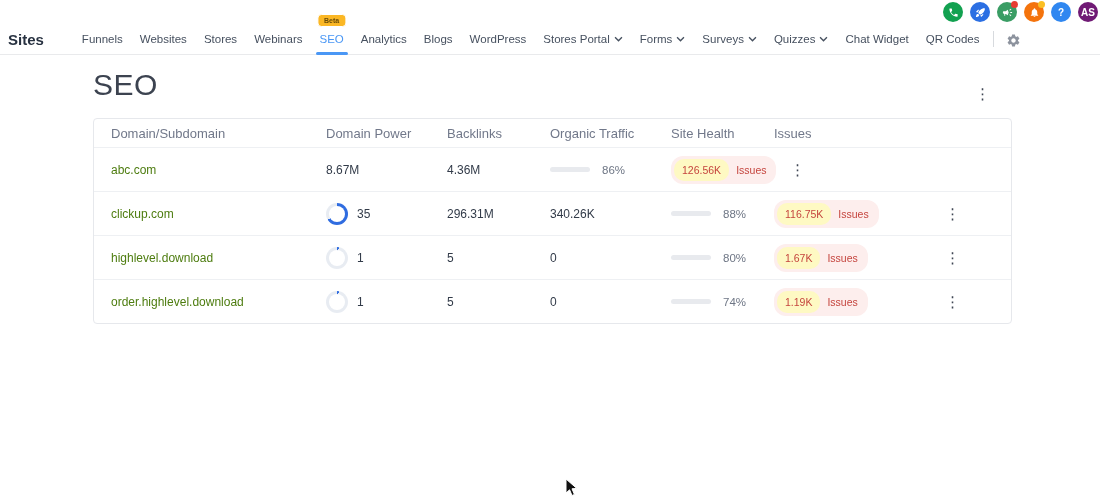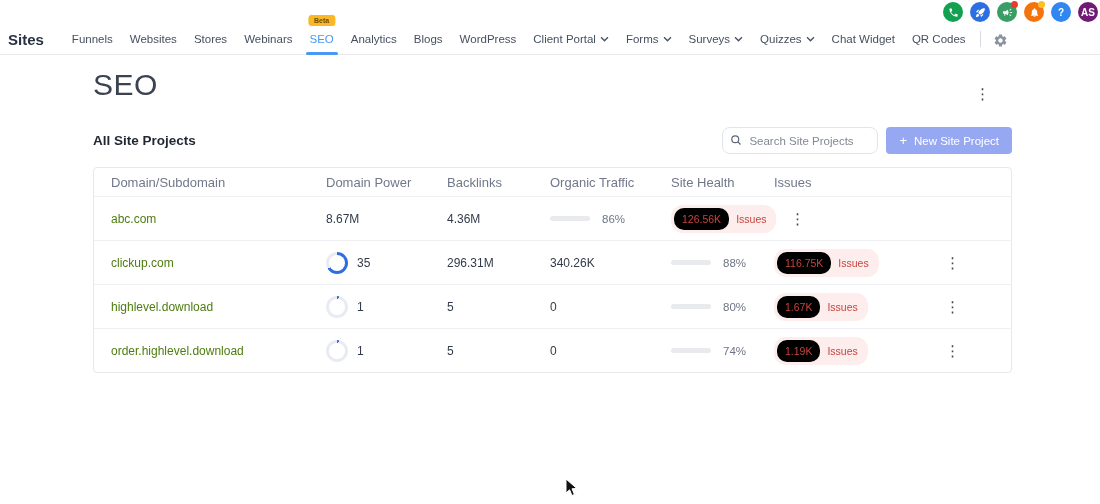--- a/index.html
+++ b/index.html
@@ -9,21 +9,21 @@
   
   .topstrip { position:absolute; top:2px; right:2px; display:flex; gap:7px; align-items:center; z-index:5; }
   .circle-icon { width:20px; height:20px; border-radius:50%; display:flex; align-items:center; justify-content:center;
     color:#fff; font-size:10px; font-weight:bold; position:relative; cursor:pointer; }
   .circle-icon svg { width:11px; height:11px; fill:#fff; }
   .dot-badge { position:absolute; top:-1px; right:-1px; width:7px; height:7px; border-radius:50%; }
 
   
   .navbar { position:absolute; top:24px; left:0; right:0; height:31px; display:flex; align-items:center;
     border-bottom:1px solid #e9eaec; background:#fff; padding-left:8px; }
-  .brand { font-size:15px; font-weight:700; color:#273140; margin-right:28px; }
+  .brand { font-size:15px; font-weight:700; color:#273140; margin-right:38px; }
   .nav-items { display:flex; align-items:center; gap:17px; }
   .nav-item { font-size:11.5px; color:#46505f; cursor:pointer; display:flex; align-items:center; gap:4px;
     position:relative; height:30px; line-height:30px; white-space:nowrap; }
   .nav-item .chev { display:inline-flex; }
   .nav-item .chev svg { width:9px; height:6px; stroke:#46505f; stroke-width:1.6; fill:none; }
   .nav-item.active { color:#4a97f5; }
   .nav-item.active .underline { position:absolute; left:-4px; right:-4px; bottom:-1px; height:3px;
     background:#4a97f5; border-radius:2px; }
   .beta-badge { position:absolute; top:-10px; left:50%; transform:translateX(-50%); background:#fbb724;
     color:#6b4c07; font-size:7px; font-weight:700; padding:1.5px 6px; border-radius:4px; border:1px solid #fff; line-height:1.2; }
@@ -67,21 +67,21 @@
   .power-wrap { display:flex; align-items:center; gap:9px; }
   .ring { width:22px; height:22px; border-radius:50%; position:relative; }
   .ring::after { content:""; position:absolute; inset:3px; background:#fff; border-radius:50%; }
   .num { font-size:12px; color:#323b49; }
   .health-wrap { display:flex; align-items:center; }
   .bar-track { width:40px; height:5px; border-radius:3px; background:#e8eaee; overflow:hidden; }
   .bar-fill { height:100%; border-radius:3px; }
   .health-label { font-size:11.5px; color:#6e7685; margin-left:12px;text-align:right; }
   .issues-pill { display:inline-flex; align-items:center; gap:7px; background:#fdeeed; border-radius:12px;
     padding:3px 10px 3px 3px; cursor:pointer; }
-  .issues-count { background:#000000; border-radius:10px; padding:5px 8px; font-size:10.5px; color:#c5453e; }
+  .issues-count { background:#fef9c3; border-radius:10px; padding:5px 8px; font-size:10.5px; color:#c5453e; }
   .issues-label { font-size:10.5px; color:#c5453e; }
   .row-kebab { padding-left:12px; }
 
   
   .cursor { position:absolute; left:565px; top:478px; z-index:50; pointer-events:none; }
 </style>
 </head>
 <body>
 
 <div class="topstrip">
@@ -120,21 +120,21 @@
     <span class="nav-item">Webinars</span>
     <span class="nav-item active">
       <span>SEO</span>
       <span class="beta-badge">Beta</span>
       <span class="underline"></span>
     </span>
     <span class="nav-item">Analytics</span>
     <span class="nav-item">Blogs</span>
     <span class="nav-item">WordPress</span>
     <span class="nav-item">
-      <span>Client Portal</span>
+      <span>Stores Portal</span>
       <span class="chev">
           <svg viewBox="0 0 10 7">
             <path d="M1 1.5L5 5.5L9 1.5"></path>
           </svg>
         </span>
     </span>
     <span class="nav-item">
       <span>Forms</span>
       <span class="chev">
           <svg viewBox="0 0 10 7">
@@ -171,36 +171,20 @@
 
 <div class="main">
   <div class="title-row">
     <div>
       <div class="page-title">SEO</div>
     </div>
     <span class="kebab title-kebab">⋮</span>
   </div>
 
 
-  <div class="section-row">
-    <span class="section-title">All Site Projects</span>
-    <div class="section-actions">
-      <span class="search-box">
-        <svg viewBox="0 0 16 16">
-            <circle cx="7" cy="7" r="4.6"></circle>
-            <line x1="10.6" y1="10.6" x2="14" y2="14"></line>
-          </svg>
-        <input class="search-input" placeholder="Search Site Projects" style="">
-      </span>
-      <button class="new-btn">
-        <span class="plus">+</span>
-        <span>New Site Project</span>
-      </button>
-    </div>
-  </div>
 
   <div class="table-card">
     <div class="tgrid thead">
       <span class="cell first">Domain/Subdomain</span>
       <span class="cell">Domain Power</span>
       <span class="cell">Backlinks</span>
       <span class="cell">Organic Traffic</span>
       <span class="cell">Site Health</span>
       <span class="cell">Issues</span>
       <span class="cell"></span>

